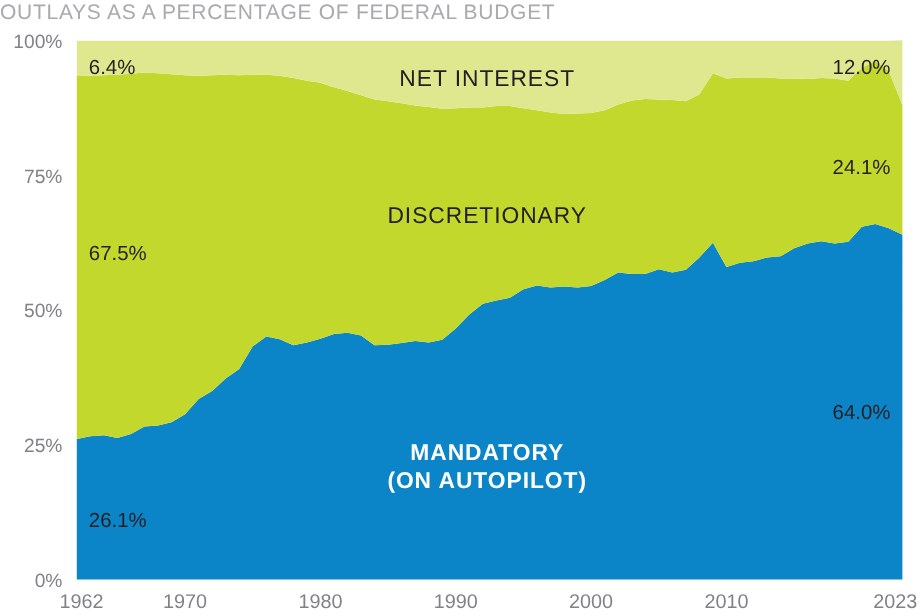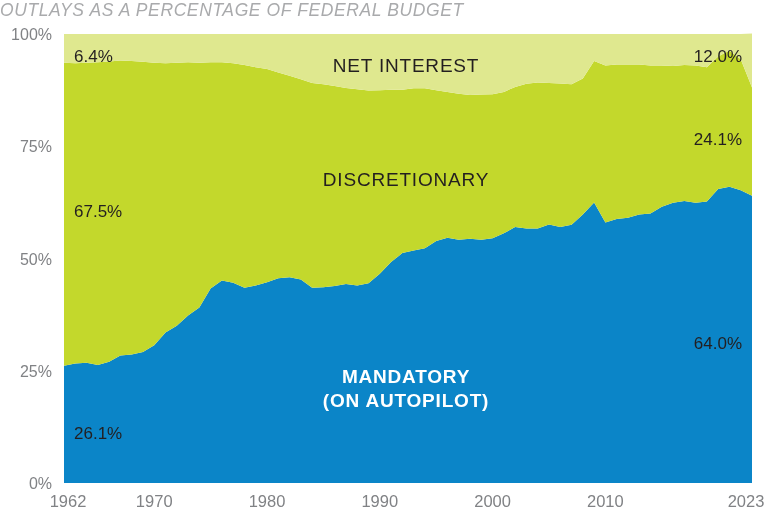--- a/index.html
+++ b/index.html
@@ -19,21 +19,20 @@
     position: relative;
     width: 768px;
     height: 513px;
     background: #ffffff;
   }
   #chart-title {
     position: absolute;
     left: 0px;
     top: 0px;
     font-size: 17.5px;
-    font-style: italic;
     letter-spacing: 0.6px;
     color: #a9aaac;
     white-space: nowrap;
     font-weight: 400;
   }
   #plot-svg {
     position: absolute;
     left: 0;
     top: 0;
   }

